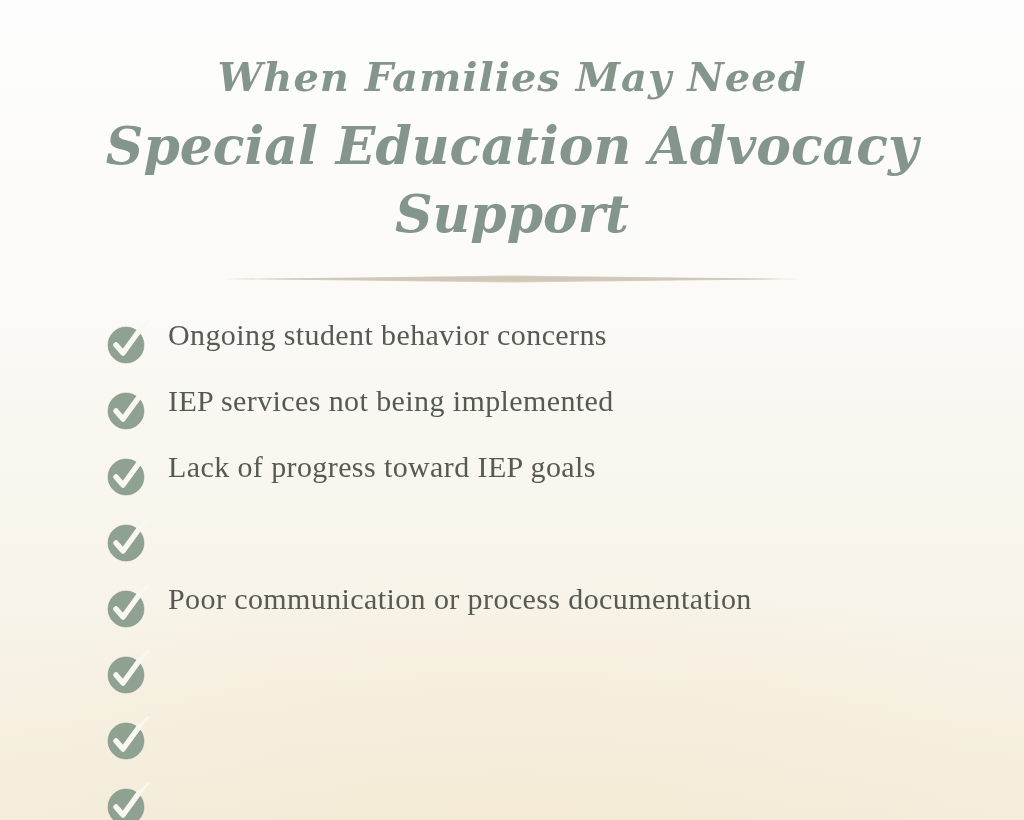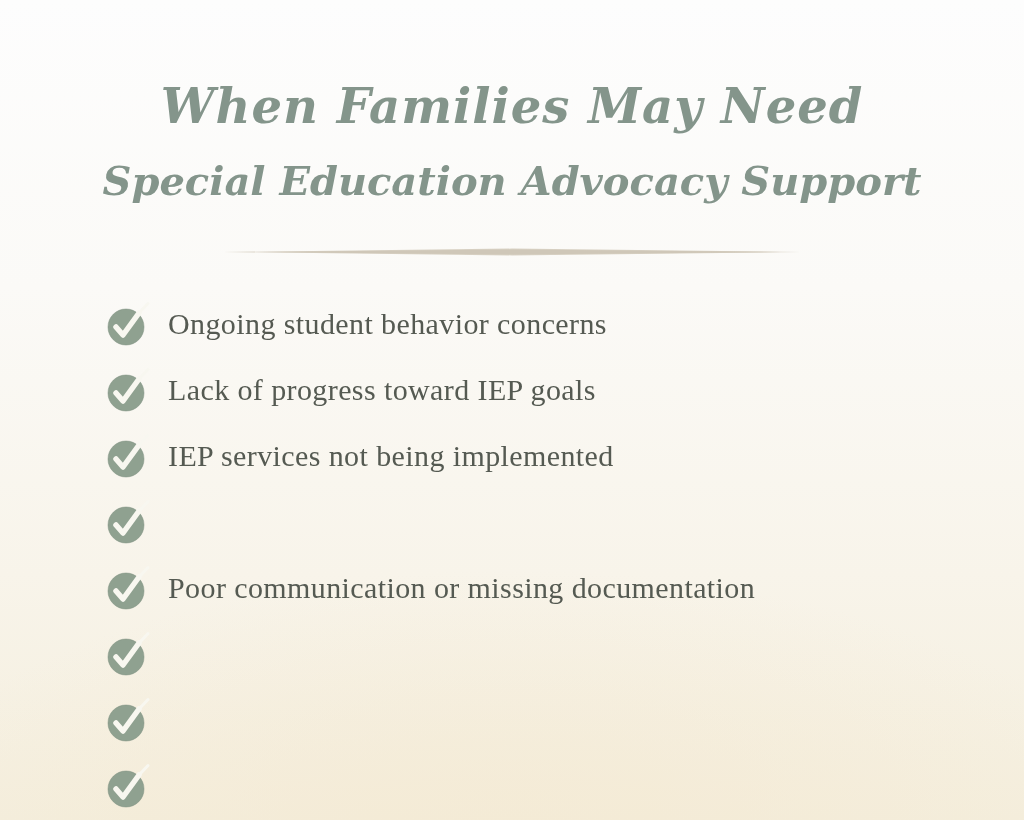--- a/index.html
+++ b/index.html
@@ -28,48 +28,47 @@
     text-align: center;
     font-family: "DejaVu Serif", serif;
     font-style: italic;
     font-weight: 600;
     color: #84958b;
     text-shadow: 0 1px 1px rgba(255,255,255,0.6);
   }
 
   .title-line1 {
     display: block;
-    font-size: 48px;
+    font-size: 40px;
     line-height: 70px;
     letter-spacing: 1px;
-    margin-top: 29px;
   }
 
   .title-line2 {
     display: block;
-    font-size: 40px;
-    line-height: 80px;
+    font-size: 52px;
+    line-height: 68px;
     letter-spacing: 0px;
   }
 
   .divider-wrap {
     margin: 26px auto 0;
     width: 578px;
     height: 10px;
     display: block;
   }
 
   .checklist {
     list-style: none;
     margin: 34px 0 0 106px;
   }
 
   .item {
     display: flex;
-    align-items: center;
+    align-items: flex-start;
     height: 66px;
   }
 
   .check {
     flex: 0 0 auto;
     width: 46px;
     height: 48px;
     margin-right: 16px;
     display: inline-flex;
     align-items: center;
@@ -114,33 +113,33 @@
 
     <li class="item">
       <span class="check">
         <svg viewBox="0 0 46 48" width="46" height="48" xmlns="http://www.w3.org/2000/svg">
           <circle cx="20" cy="27" r="18" fill="#8fa190"></circle>
           <circle cx="20" cy="27" r="18" fill="none" stroke="#7e907f" stroke-width="1" opacity="0.5"></circle>
           <path d="M10 27 L17 35 L33 13" stroke="#f8f7f0" stroke-width="5.5" fill="none" stroke-linecap="round" stroke-linejoin="round"></path>
           <path d="M32.5 13.5 L42 3.5" stroke="#f8f7f0" stroke-width="3" fill="none" stroke-linecap="round"></path>
         </svg>
       </span>
-      <span class="item-text">Lack of progress toward IEP goals</span>
+      <span class="item-text">IEP services not being implemented</span>
     </li>
 
     <li class="item">
       <span class="check">
         <svg viewBox="0 0 46 48" width="46" height="48" xmlns="http://www.w3.org/2000/svg">
           <circle cx="20" cy="27" r="18" fill="#8fa190"></circle>
           <circle cx="20" cy="27" r="18" fill="none" stroke="#7e907f" stroke-width="1" opacity="0.5"></circle>
           <path d="M10 27 L17 35 L33 13" stroke="#f8f7f0" stroke-width="5.5" fill="none" stroke-linecap="round" stroke-linejoin="round"></path>
           <path d="M32.5 13.5 L42 3.5" stroke="#f8f7f0" stroke-width="3" fill="none" stroke-linecap="round"></path>
         </svg>
       </span>
-      <span class="item-text">IEP services not being implemented</span>
+      <span class="item-text">Lack of progress toward IEP goals</span>
     </li>
 
     <li class="item">
       <span class="check">
         <svg viewBox="0 0 46 48" width="46" height="48" xmlns="http://www.w3.org/2000/svg">
           <circle cx="20" cy="27" r="18" fill="#8fa190"></circle>
           <circle cx="20" cy="27" r="18" fill="none" stroke="#7e907f" stroke-width="1" opacity="0.5"></circle>
           <path d="M10 27 L17 35 L33 13" stroke="#f8f7f0" stroke-width="5.5" fill="none" stroke-linecap="round" stroke-linejoin="round"></path>
           <path d="M32.5 13.5 L42 3.5" stroke="#f8f7f0" stroke-width="3" fill="none" stroke-linecap="round"></path>
         </svg>
@@ -149,21 +148,21 @@
 
     <li class="item">
       <span class="check">
         <svg viewBox="0 0 46 48" width="46" height="48" xmlns="http://www.w3.org/2000/svg">
           <circle cx="20" cy="27" r="18" fill="#8fa190"></circle>
           <circle cx="20" cy="27" r="18" fill="none" stroke="#7e907f" stroke-width="1" opacity="0.5"></circle>
           <path d="M10 27 L17 35 L33 13" stroke="#f8f7f0" stroke-width="5.5" fill="none" stroke-linecap="round" stroke-linejoin="round"></path>
           <path d="M32.5 13.5 L42 3.5" stroke="#f8f7f0" stroke-width="3" fill="none" stroke-linecap="round"></path>
         </svg>
       </span>
-      <span class="item-text">Poor communication or missing documentation</span>
+      <span class="item-text">Poor communication or process documentation</span>
     </li>
 
     <li class="item">
       <span class="check">
         <svg viewBox="0 0 46 48" width="46" height="48" xmlns="http://www.w3.org/2000/svg">
           <circle cx="20" cy="27" r="18" fill="#8fa190"></circle>
           <circle cx="20" cy="27" r="18" fill="none" stroke="#7e907f" stroke-width="1" opacity="0.5"></circle>
           <path d="M10 27 L17 35 L33 13" stroke="#f8f7f0" stroke-width="5.5" fill="none" stroke-linecap="round" stroke-linejoin="round"></path>
           <path d="M32.5 13.5 L42 3.5" stroke="#f8f7f0" stroke-width="3" fill="none" stroke-linecap="round"></path>
         </svg>

